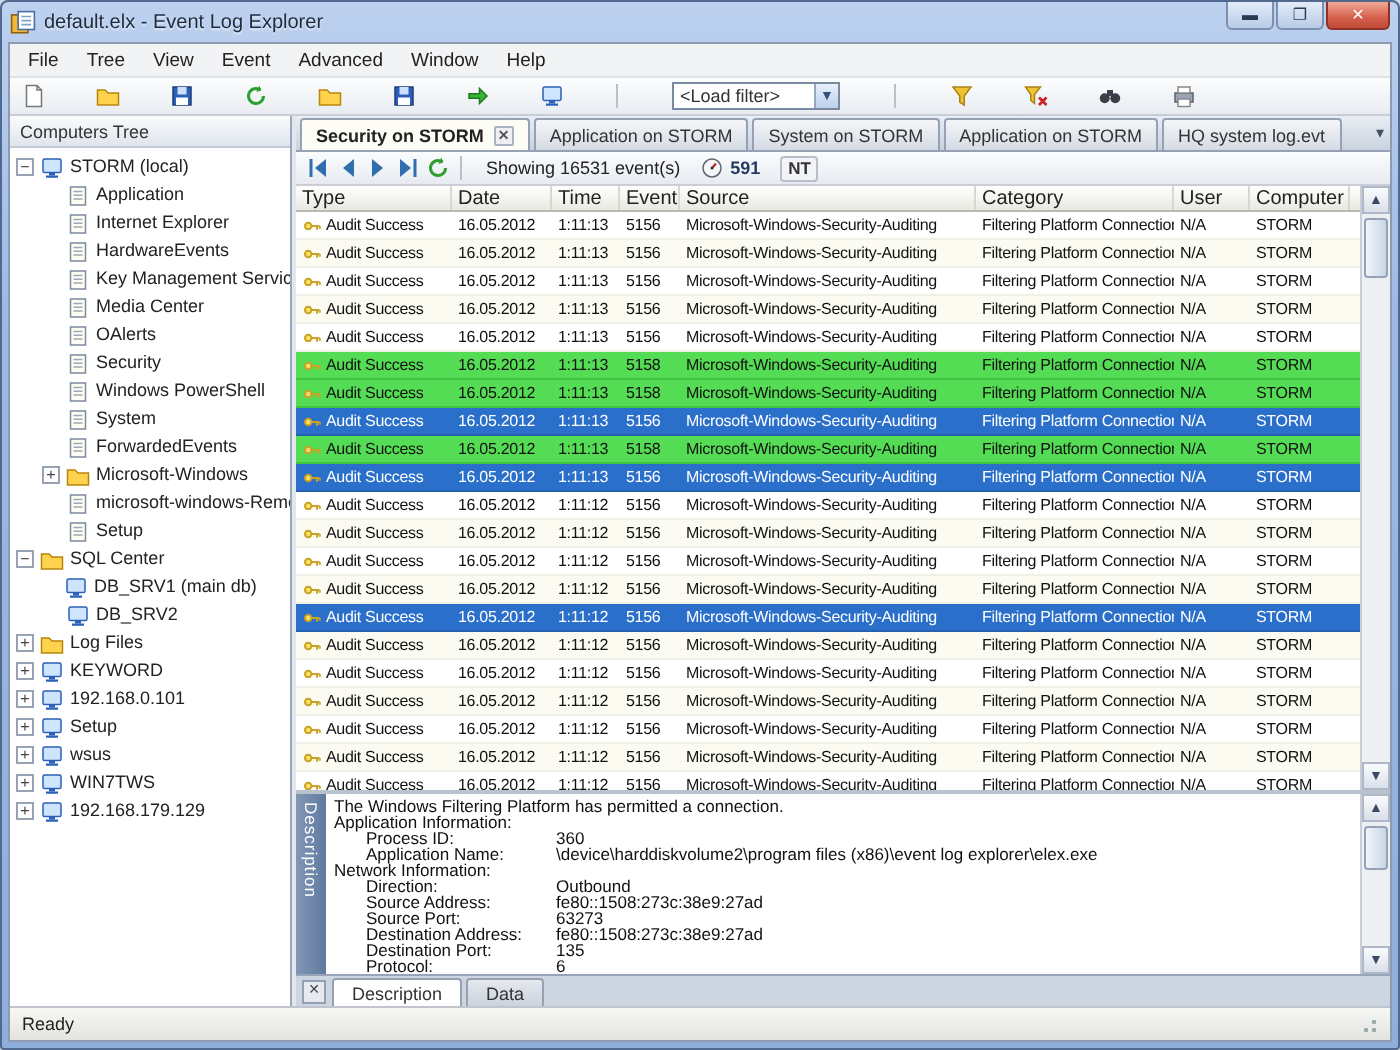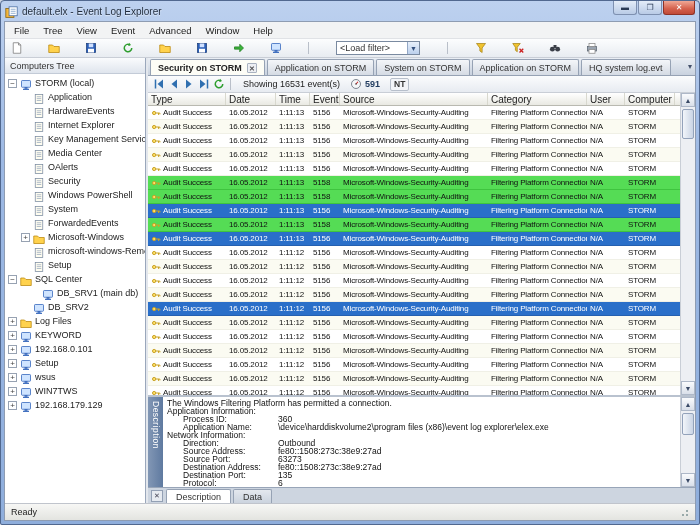--- a/index.html
+++ b/index.html
@@ -238,29 +238,29 @@
                   <path d="M5 5h6M5 7.5h6M5 10h6" stroke="#9AAABF"></path>
                 </svg></span>
               <span class="tree-label">Application</span>
             </div>
             <div class="tree-item" style="padding-left: 16px;">
               <span class="exp-spacer"></span>
               <span class="tree-ico"><svg viewBox="0 0 16 16">
                   <rect x="3" y="2" width="10" height="12" fill="#FFFDF0" stroke="#7A8AA0"></rect>
                   <path d="M5 5h6M5 7.5h6M5 10h6" stroke="#9AAABF"></path>
                 </svg></span>
+              <span class="tree-label">Internet Explorer</span>
+            </div>
+            <div class="tree-item" style="padding-left: 16px;">
+              <span class="exp-spacer"></span>
+              <span class="tree-ico"><svg viewBox="0 0 16 16">
+                  <rect x="3" y="2" width="10" height="12" fill="#FFFDF0" stroke="#7A8AA0"></rect>
+                  <path d="M5 5h6M5 7.5h6M5 10h6" stroke="#9AAABF"></path>
+                </svg></span>
               <span class="tree-label">HardwareEvents</span>
-            </div>
-            <div class="tree-item" style="padding-left: 16px;">
-              <span class="exp-spacer"></span>
-              <span class="tree-ico"><svg viewBox="0 0 16 16">
-                  <rect x="3" y="2" width="10" height="12" fill="#FFFDF0" stroke="#7A8AA0"></rect>
-                  <path d="M5 5h6M5 7.5h6M5 10h6" stroke="#9AAABF"></path>
-                </svg></span>
-              <span class="tree-label">Internet Explorer</span>
             </div>
             <div class="tree-item" style="padding-left: 16px;">
               <span class="exp-spacer"></span>
               <span class="tree-ico"><svg viewBox="0 0 16 16">
                   <rect x="3" y="2" width="10" height="12" fill="#FFFDF0" stroke="#7A8AA0"></rect>
                   <path d="M5 5h6M5 7.5h6M5 10h6" stroke="#9AAABF"></path>
                 </svg></span>
               <span class="tree-label">Key Management Service</span>
             </div>
             <div class="tree-item" style="padding-left: 16px;">
@@ -334,21 +334,21 @@
                 </svg></span>
               <span class="tree-label">Setup</span>
             </div>
             <div class="tree-item" style="padding-left: 3px;">
               <span class="exp">−</span>
               <span class="tree-ico"><svg viewBox="0 0 16 16">
                   <path d="M1 4h5l2 2h7v8H1z" fill="#FFD24D" stroke="#B8860B"></path>
                 </svg></span>
               <span class="tree-label">SQL Center</span>
             </div>
-            <div class="tree-item" style="padding-left: 25px;">
+            <div class="tree-item" style="padding-left: 15px;">
               <span class="exp-spacer"></span>
               <span class="tree-ico"><svg viewBox="0 0 16 16">
                   <rect x="2" y="2" width="12" height="9" rx="1" fill="#CFE4FF" stroke="#2B5FB8"></rect>
                   <rect x="6" y="11" width="4" height="2" fill="#2B5FB8"></rect>
                   <rect x="4" y="13" width="8" height="1.5" fill="#2B5FB8"></rect>
                 </svg></span>
               <span class="tree-label">DB_SRV1 (main db)</span>
             </div>
             <div class="tree-item" style="padding-left: 16px;">
               <span class="exp-spacer"></span>

